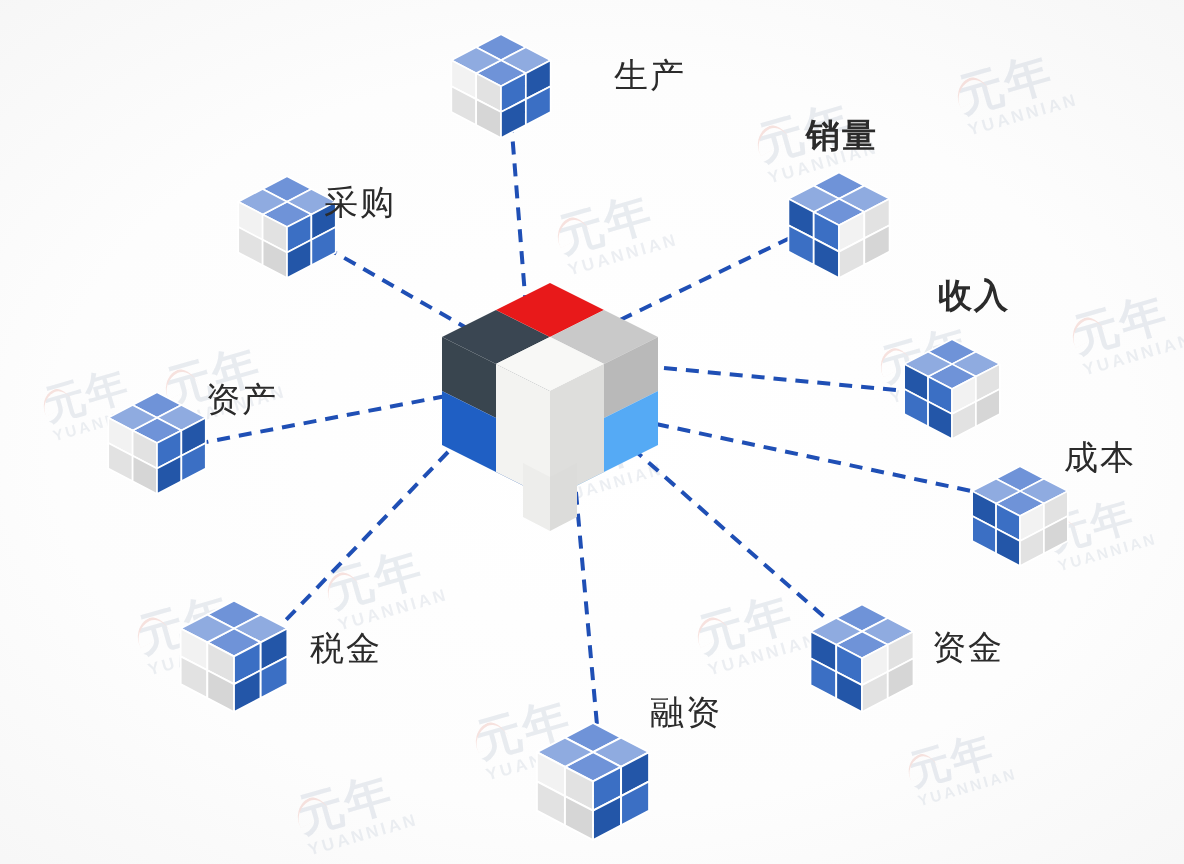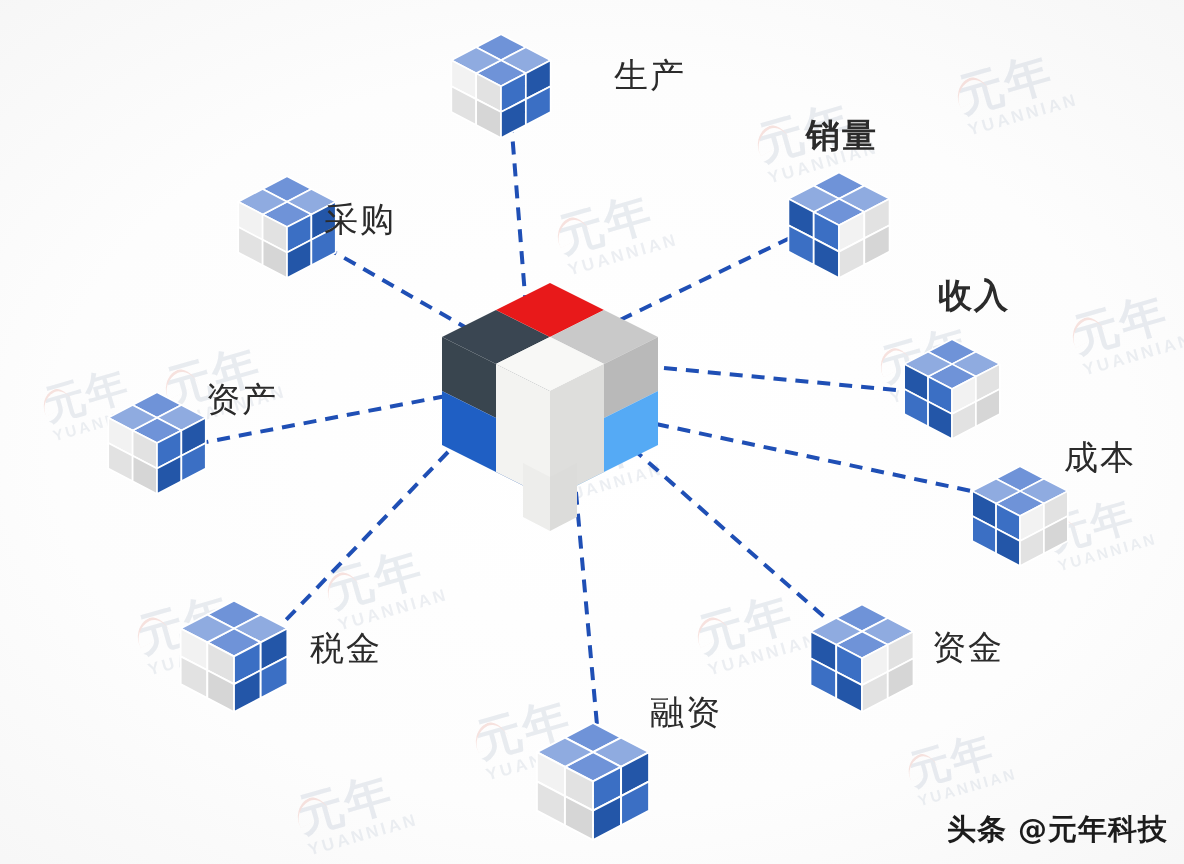--- a/index.html
+++ b/index.html
@@ -344,18 +344,17 @@
           <polygon points="4,28 27,40 27,64 4,52" fill="#f2f2f2" stroke="#ffffff" stroke-width="1.6" stroke-linejoin="round"></polygon>
           <polygon points="27,40 50,52 50,76 27,64" fill="#e2e2e2" stroke="#ffffff" stroke-width="1.6" stroke-linejoin="round"></polygon>
           <polygon points="4,52 27,64 27,88 4,76" fill="#e2e2e2" stroke="#ffffff" stroke-width="1.6" stroke-linejoin="round"></polygon>
           <polygon points="27,64 50,76 50,100 27,88" fill="#d6d6d6" stroke="#ffffff" stroke-width="1.6" stroke-linejoin="round"></polygon>
           <polygon points="50,52 73,40 73,64 50,76" fill="#3b6fc4" stroke="#ffffff" stroke-width="1.6" stroke-linejoin="round"></polygon>
           <polygon points="73,40 96,28 96,52 73,64" fill="#2356a8" stroke="#ffffff" stroke-width="1.6" stroke-linejoin="round"></polygon>
           <polygon points="50,76 73,64 73,88 50,100" fill="#2356a8" stroke="#ffffff" stroke-width="1.6" stroke-linejoin="round"></polygon>
           <polygon points="73,64 96,52 96,76 73,88" fill="#3b6fc4" stroke="#ffffff" stroke-width="1.6" stroke-linejoin="round"></polygon>
         </svg>
       </div>
-      <div class="node-label" style="left: 324px; top: 202px; color: rgb(43, 43, 43);">采购</div>
+      <div class="node-label" style="left: 324px; top: 186px; color: rgb(43, 43, 43); font-family: Liberation Serif, serif;">采购</div>
     </div>
 
-  <div id="attribution">头条 @元年科技</div>
 
 </div>
 
 </body></html>

